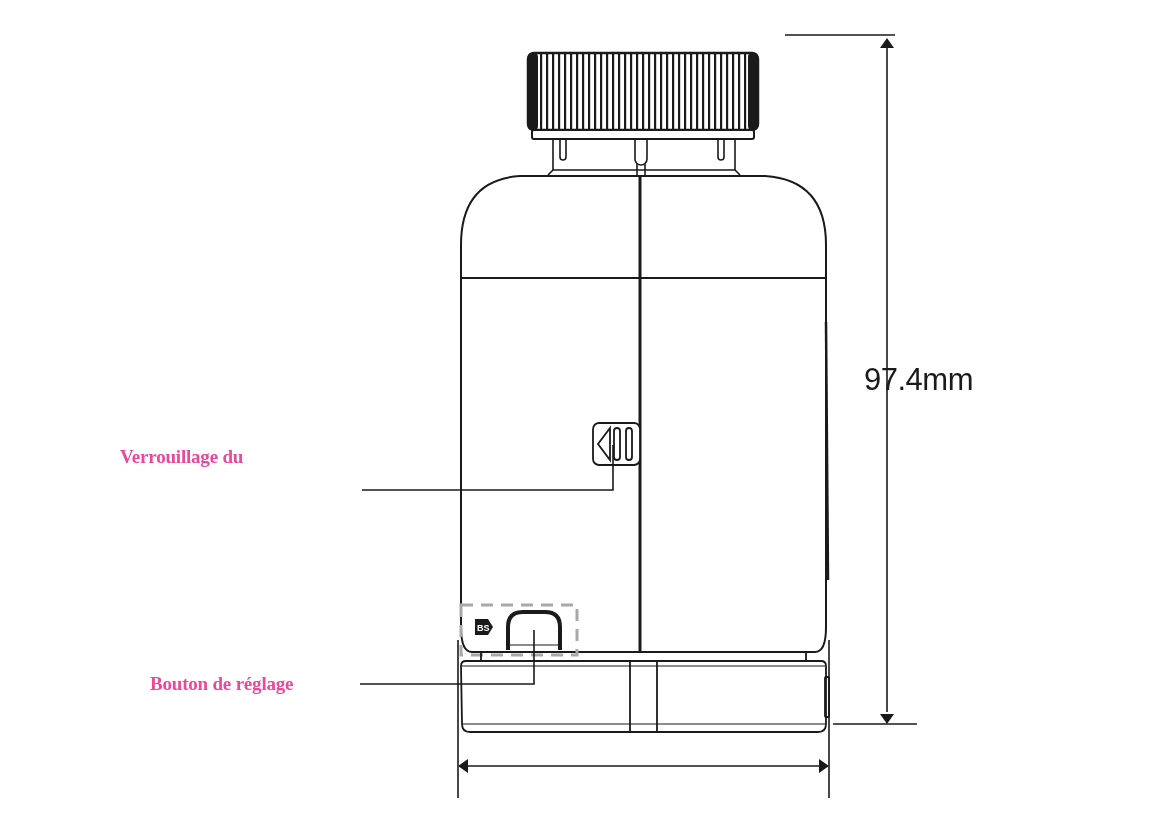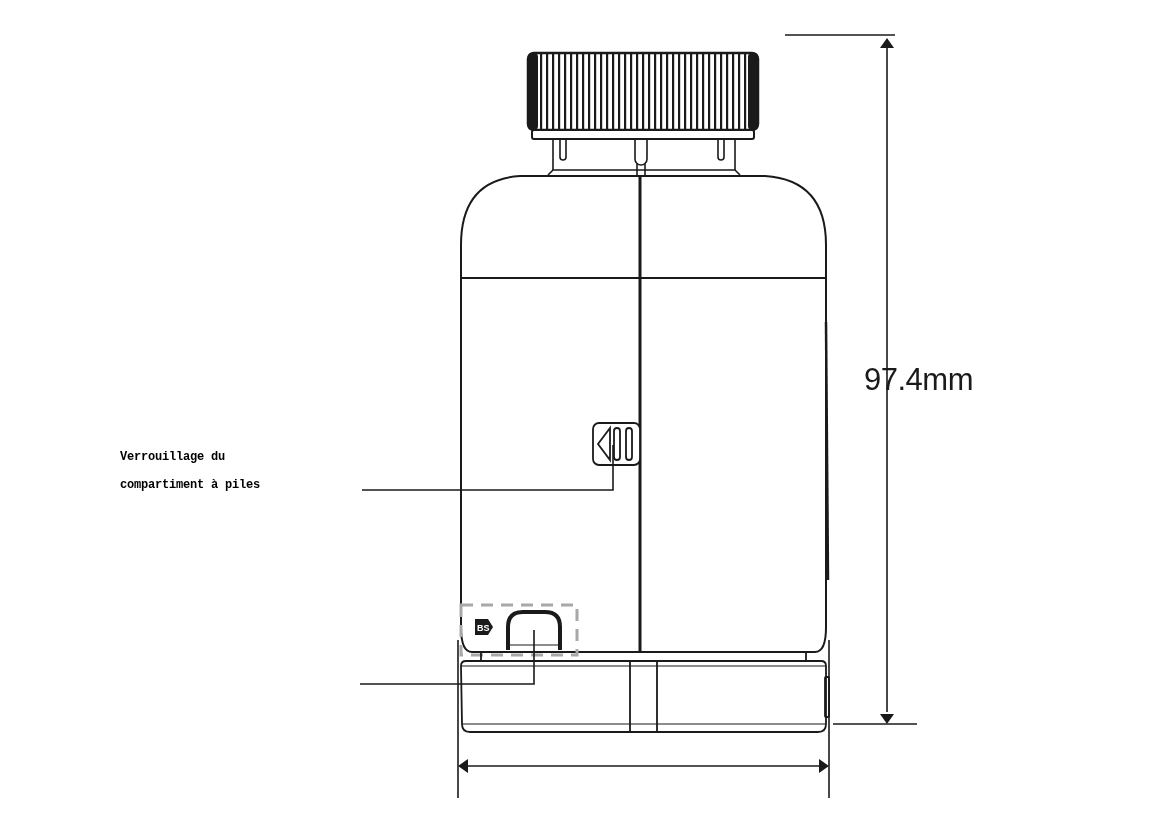--- a/index.html
+++ b/index.html
@@ -1,18 +1,18 @@
 <!DOCTYPE html>
 <html><head>
 <meta charset="utf-8">
 <style>
   html, body { margin: 0; padding: 0; background: #ffffff; }
   body { width: 1152px; height: 836px; position: relative; overflow: hidden; }
   #stage { position: absolute; left: 0; top: 0; width: 1152px; height: 836px; }
-  .callout { position: absolute; font-family: Liberation Mono, monospace; font-size: 12px; color: #000000; line-height: 28px; font-weight: bold; letter-spacing: -0.2px; }
+  .callout { position: absolute; font-family: Liberation Serif, serif; font-size: 19px; color: #ec4899; line-height: 28px; font-weight: bold; letter-spacing: -0.2px; }
   .dim { position: absolute; font-family: "Liberation Sans", sans-serif; color: #1a1a1a; font-size: 31px; letter-spacing: -0.5px; }
   svg text { font-family: "Liberation Sans", sans-serif; }
 </style>
 </head>
 <body>
 
 <div id="stage">
   <svg width="1152" height="836" viewBox="0 0 1152 836" xmlns="http://www.w3.org/2000/svg">
     <defs>
       <pattern id="ribs" x="0" y="0" width="6" height="10" patternUnits="userSpaceOnUse">
@@ -90,18 +90,18 @@
     </g>
 
     <g fill="none" stroke="#1a1a1a" stroke-width="1.6">
       <path d="M362 490 L613 490 L613 445"></path>
       <path d="M360 684 L534 684 L534 630"></path>
     </g>
   </svg>
 
   <div class="callout" style="left:120px; top:443px;">
     <div>Verrouillage du</div>
-    <div>compartiment à piles</div>
   </div>
 
+  <div class="callout" style="left:150px; top:670px;">Bouton de réglage</div>
 
   <div class="dim" style="left:864px; top:355px;margin-top:7px;">97.4mm</div>
 </div>
 
 </body></html>

